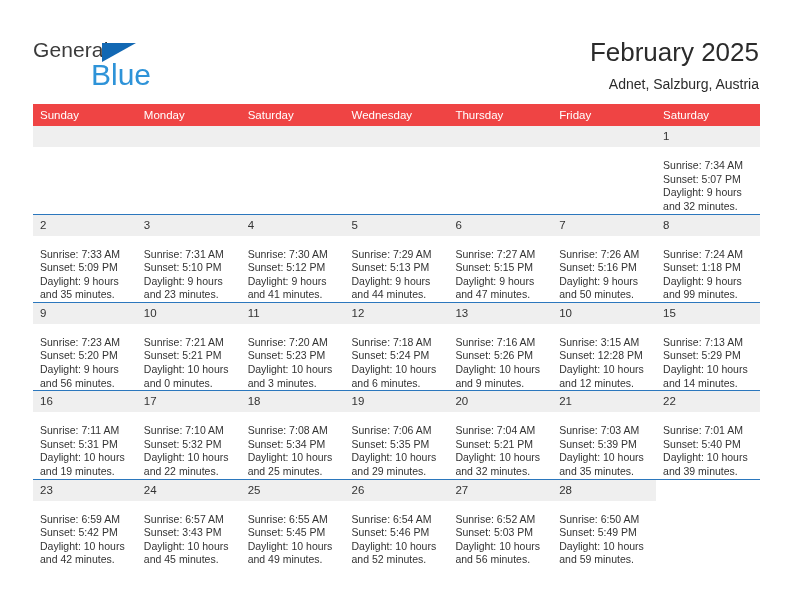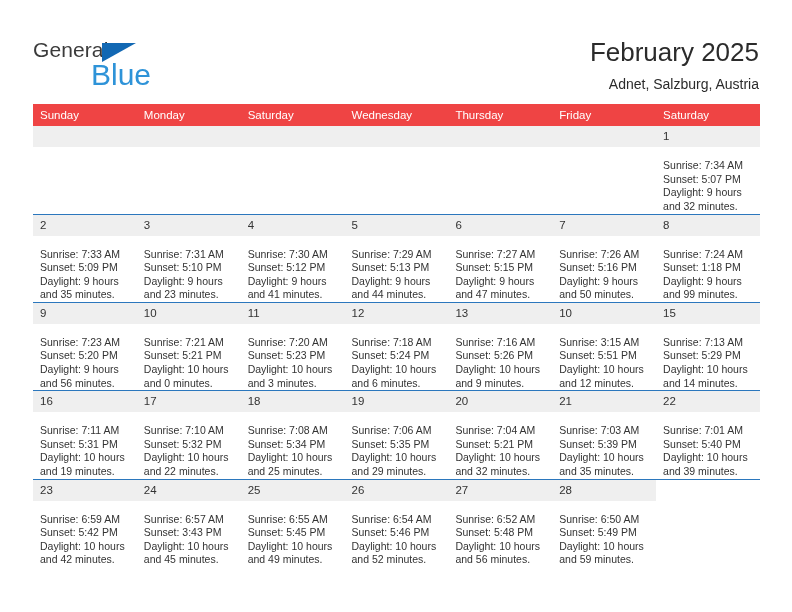--- a/index.html
+++ b/index.html
@@ -308,21 +308,21 @@
               <div>Sunrise: 7:16 AM</div>
               <div>Sunset: 5:26 PM</div>
               <div>Daylight: 10 hours</div>
               <div>and 9 minutes.</div>
             </div>
           </td>
           <td class="day-cell">
             <span class="daynum">10</span>
             <div class="lines">
               <div>Sunrise: 3:15 AM</div>
-              <div>Sunset: 5:51 PM</div>
+              <div>Sunset: 12:28 PM</div>
               <div>Daylight: 10 hours</div>
               <div>and 12 minutes.</div>
             </div>
           </td>
           <td class="day-cell">
             <span class="daynum">15</span>
             <div class="lines">
               <div>Sunrise: 7:13 AM</div>
               <div>Sunset: 5:29 PM</div>
               <div>Daylight: 10 hours</div>
@@ -429,21 +429,21 @@
               <div>Sunrise: 6:54 AM</div>
               <div>Sunset: 5:46 PM</div>
               <div>Daylight: 10 hours</div>
               <div>and 52 minutes.</div>
             </div>
           </td>
           <td class="day-cell">
             <span class="daynum">27</span>
             <div class="lines">
               <div>Sunrise: 6:52 AM</div>
-              <div>Sunset: 5:48 PM</div>
+              <div>Sunset: 5:03 PM</div>
               <div>Daylight: 10 hours</div>
               <div>and 56 minutes.</div>
             </div>
           </td>
           <td class="day-cell">
             <span class="daynum">28</span>
             <div class="lines">
               <div>Sunrise: 6:50 AM</div>
               <div>Sunset: 5:49 PM</div>
               <div>Daylight: 10 hours</div>

